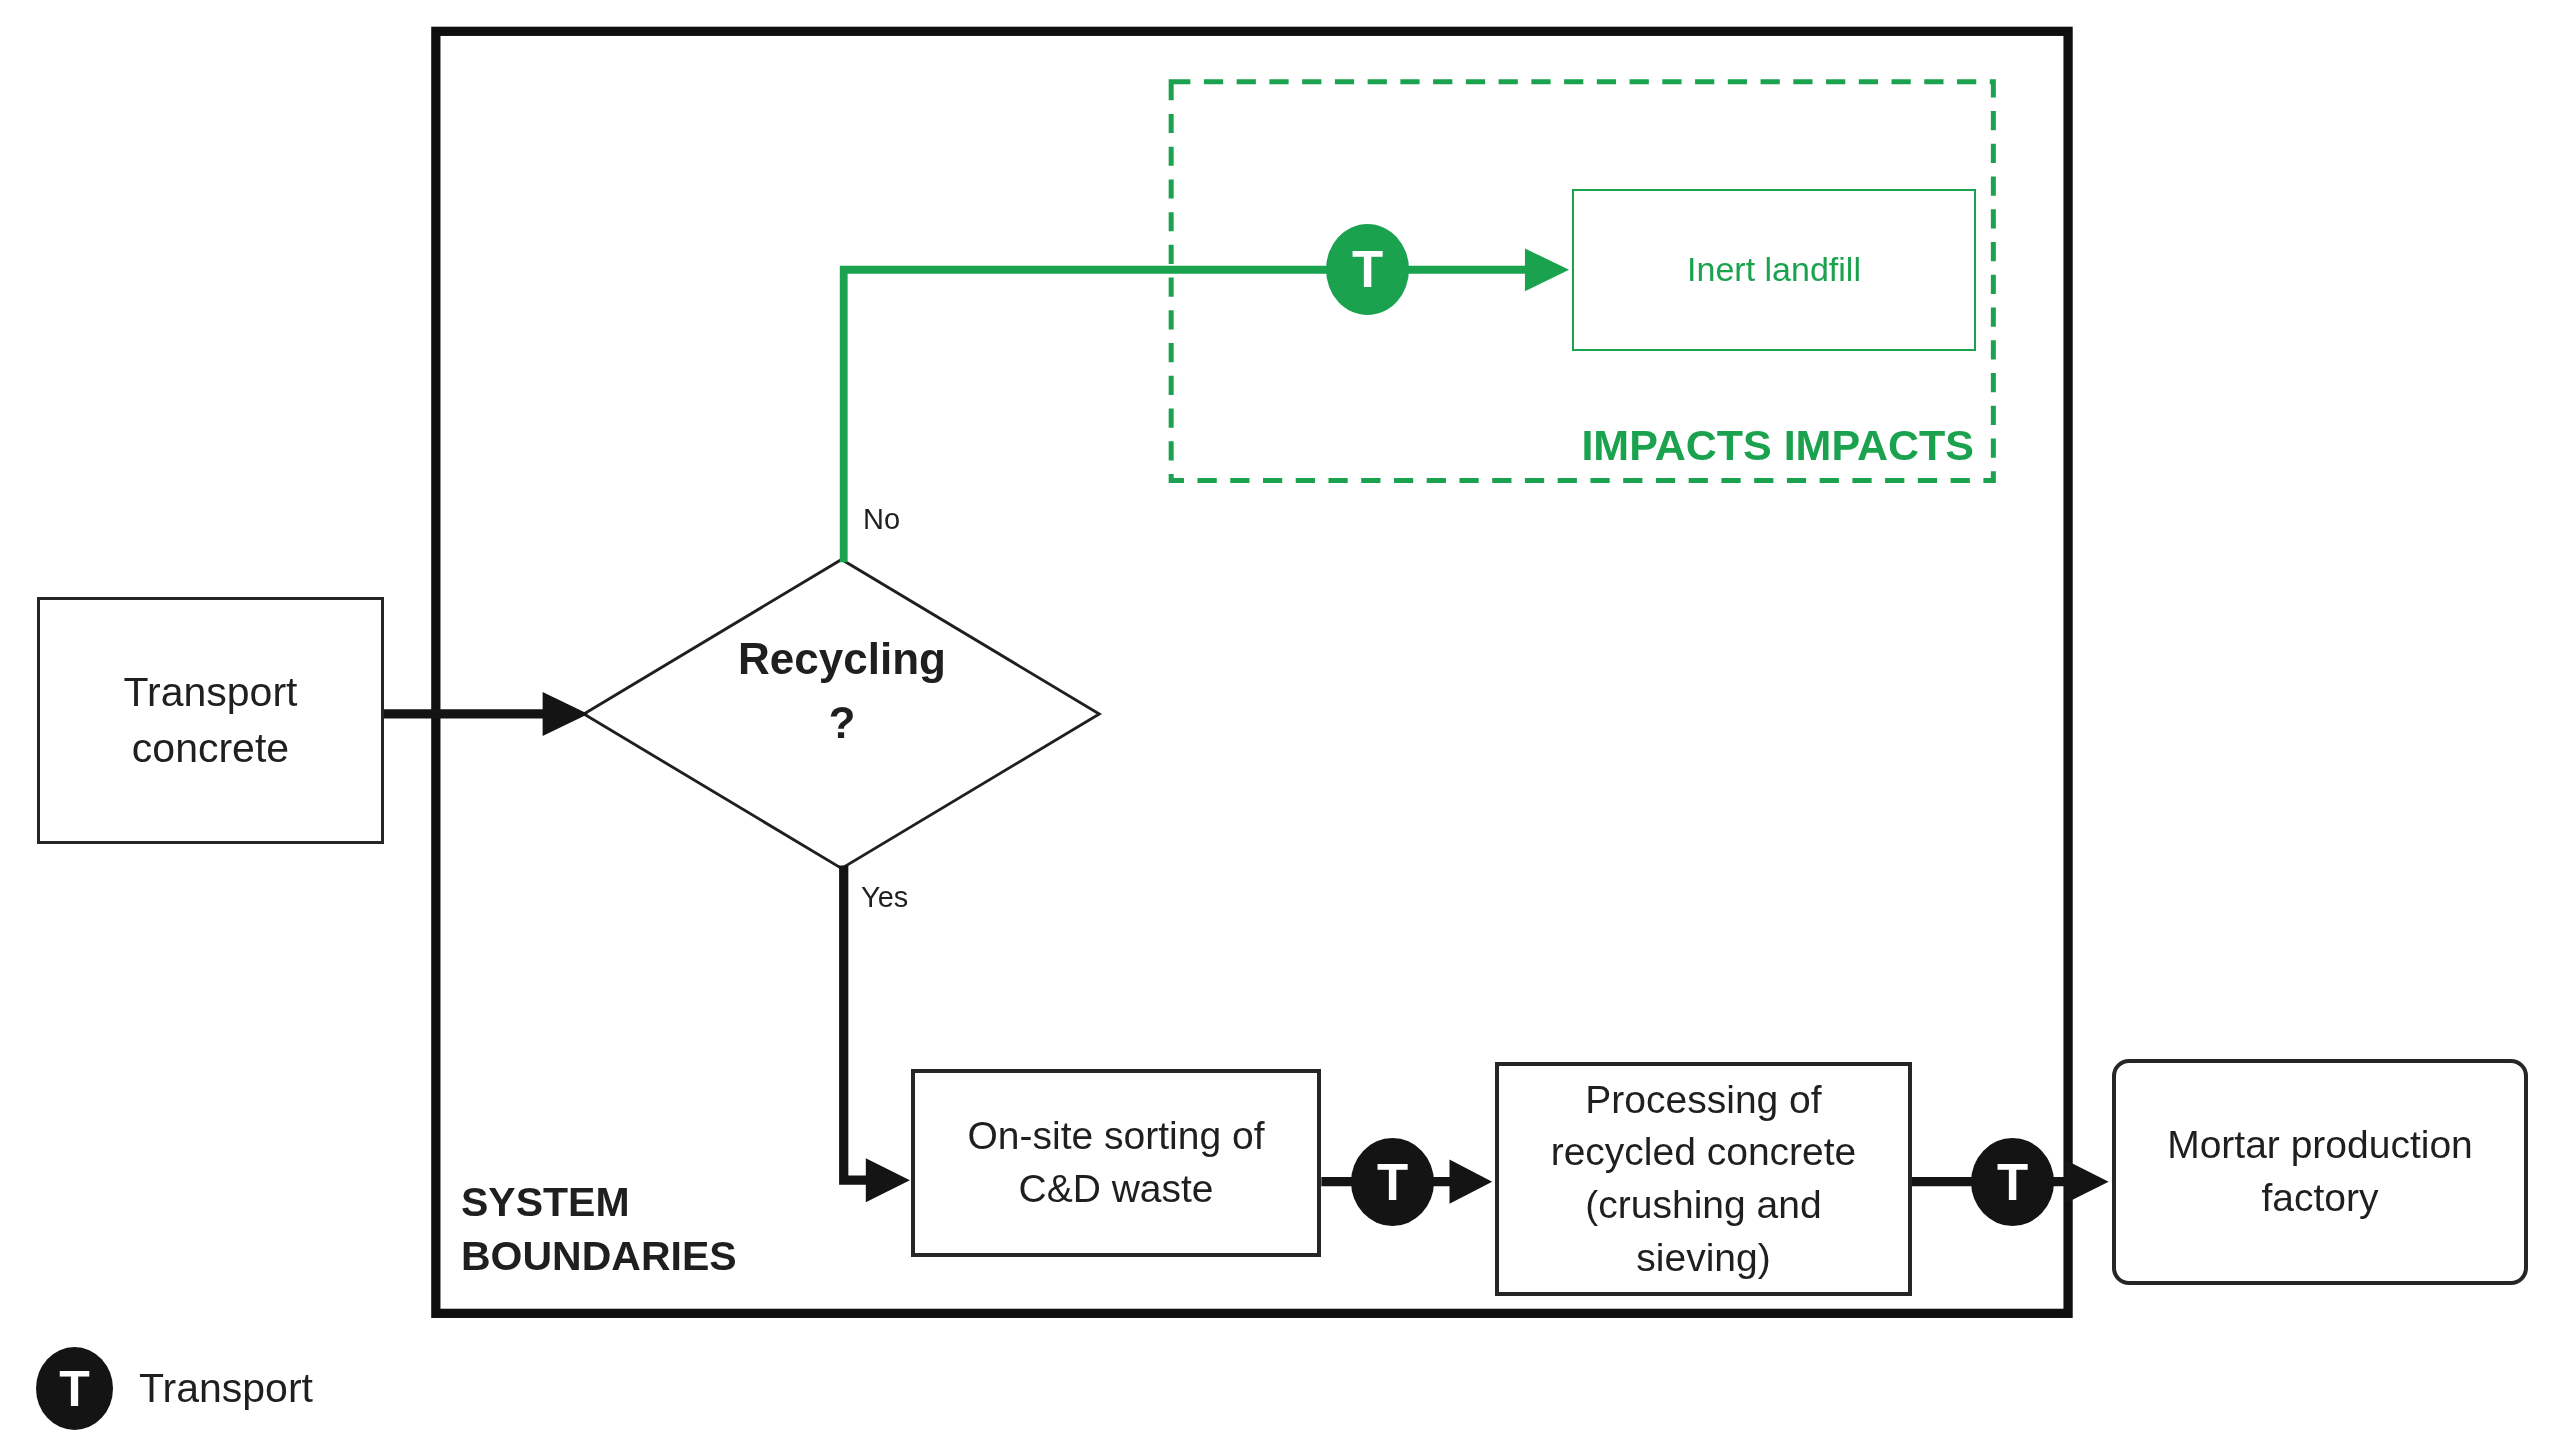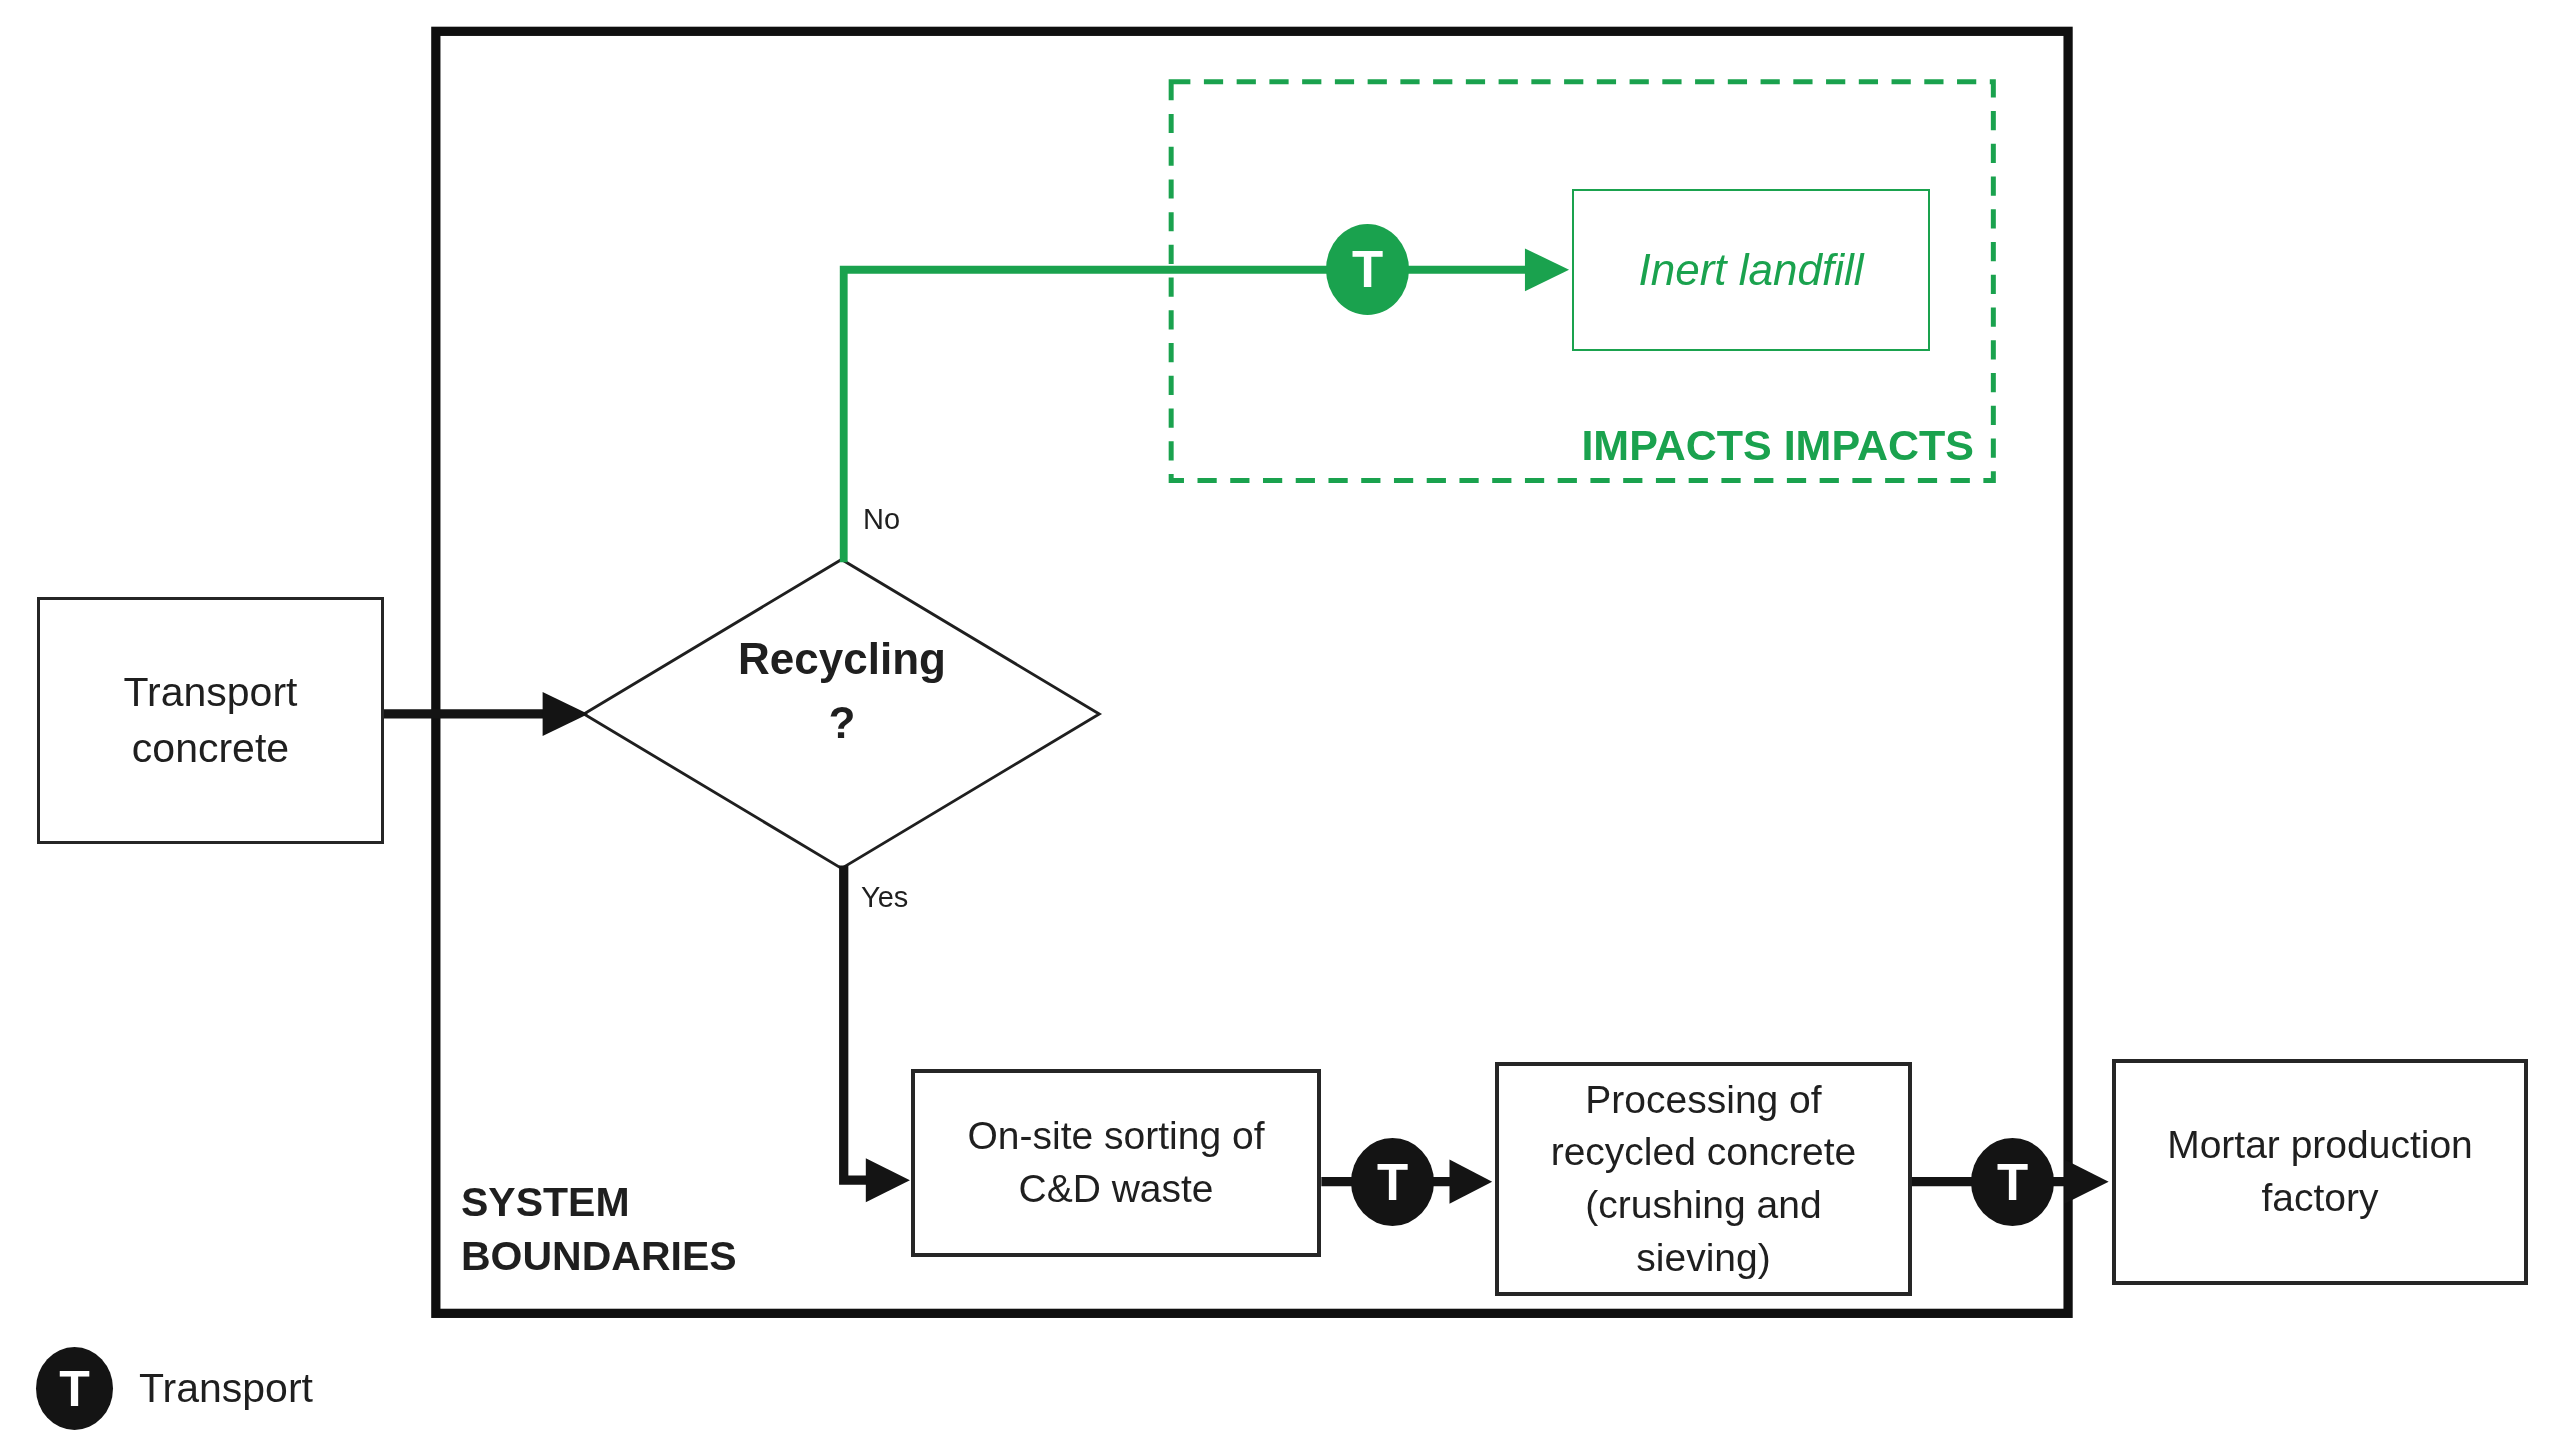--- a/index.html
+++ b/index.html
@@ -26,24 +26,24 @@
     background: #ffffff;
     border: 3.6px solid #262626;
     box-sizing: border-box;
     font-size: 39px;
     line-height: 1.35;
   }
   .node-box .label { width: 100%; }
   #demolished-box   { left: 37px;   top: 597px;  width: 347px; height: 247px; font-size: 41px; padding: 0 15.7px; }
   #onsite-box       { left: 911px; top: 1069px; width: 410px; height: 188px; padding: 0 12px; border-width: 4.3px; }
   #processing-box   { left: 1495px; top: 1062px; width: 417px; height: 234px; padding: 4px 24px; border-width: 4.3px; }
-  #mortar-box       { left: 2112px; top: 1059px; width: 416px; height: 226px; padding: 0 15.7px; border-width: 4.3px; }
+  #mortar-box       { left: 2112px; top: 1059px; width: 416px; height: 226px; padding: 0 15.7px; border-width: 4.3px; border-radius: 17px; }
   #inert-box {
-    left: 1572px; top: 189px; width: 358px; height: 162px;
-    border: 2.8px solid #1aa24e; color: #1aa24e; font-size: 44px; font-style: italic;
+    left: 1572px; top: 189px; width: 404px; height: 162px;
+    border: 2.8px solid #1aa24e; color: #1aa24e; font-size: 34px;
   }
   #diamond-label {
     position: absolute;
     left: 664px; top: 627px; width: 356px;
     text-align: center;
     font-weight: bold;
     font-size: 44px;
     line-height: 1.45;
   }
   .edge-label {

